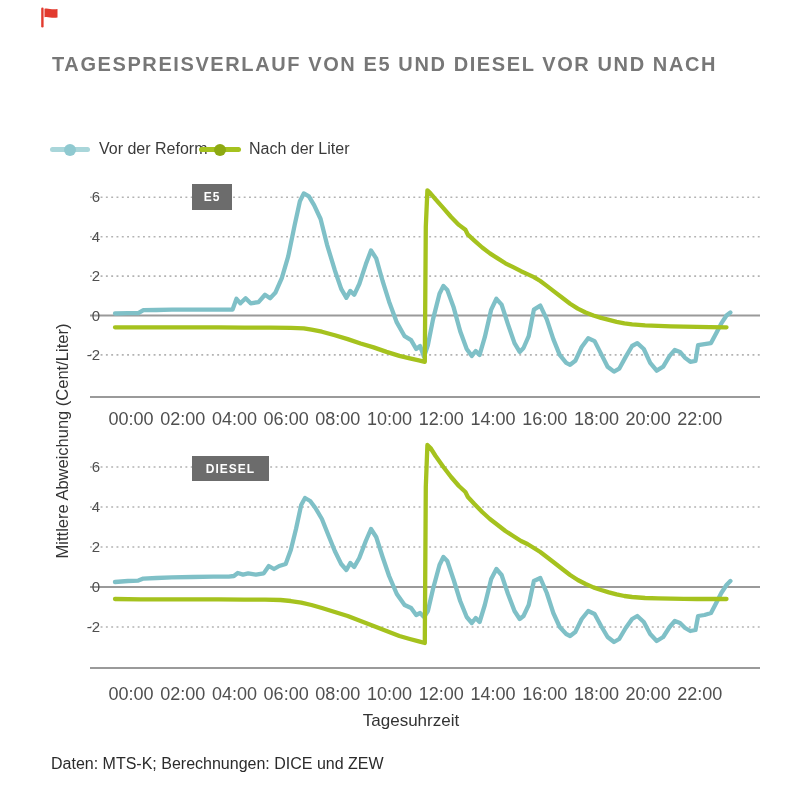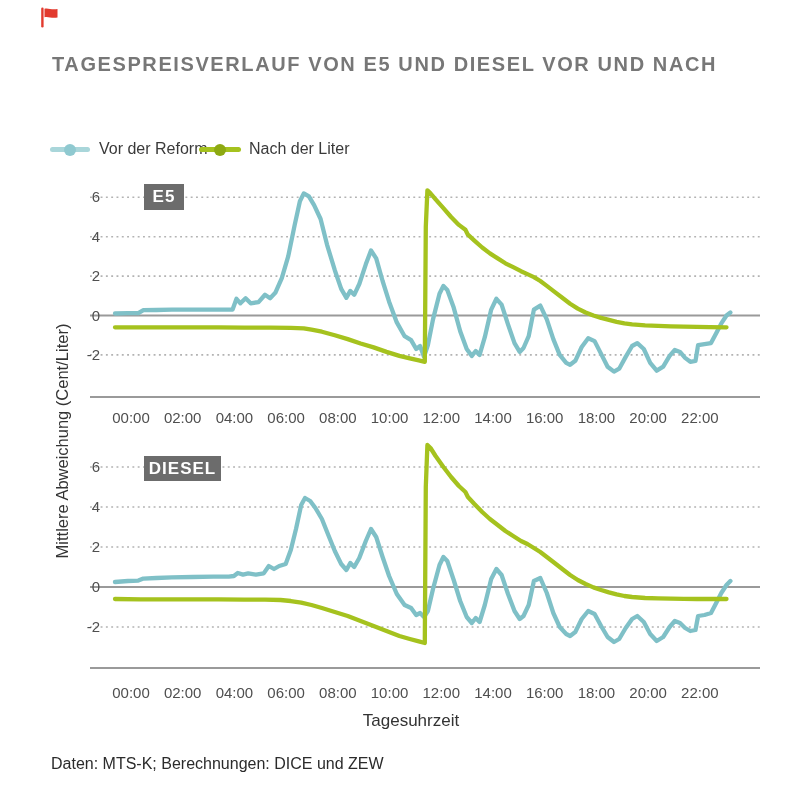--- a/index.html
+++ b/index.html
@@ -8,25 +8,25 @@
   #charts-svg{position:absolute;left:0;top:0;z-index:1;}
   .layer{position:absolute;left:16px;top:0;width:800px;height:628px;z-index:2;pointer-events:none;}
   #logo{position:absolute;left:24px;top:7px;width:19px;height:21px;}
   #title{position:absolute;left:36px;top:51px;font-size:20px;font-weight:bold;
          color:#777777;letter-spacing:1.6px;line-height:26.5px;}
   #legend{position:absolute;left:34px;top:139px;width:420px;height:21px;}
   .lg-line{position:absolute;height:5px;border-radius:2.5px;top:8px;}
   .lg-dot{position:absolute;width:12px;height:12px;border-radius:50%;top:4.5px;}
   .lg-label{position:absolute;top:1px;font-size:16px;color:#3a3a3a;white-space:nowrap;}
   .badge{position:absolute;background:#6c6c6c;color:#ffffff;font-weight:bold;
-         font-size:17px;letter-spacing:1px;display:flex;align-items:center;justify-content:center;}
+         font-size:12px;letter-spacing:1px;display:flex;align-items:center;justify-content:center;margin-left:48px;}
   #badge-e5{left:128px;top:184px;width:40px;height:26px;}
   #badge-diesel{left:128px;top:456px;width:77px;height:25px;}
   .ytick{position:absolute;left:42px;width:42px;text-align:right;font-size:15px;color:#4f4f4f;}
-  .xtick{position:absolute;width:52px;text-align:center;font-size:15px;color:#4f4f4f;}
+  .xtick{position:absolute;width:52px;text-align:center;font-size:18px;color:#4f4f4f;}
   #ylabel{position:absolute;left:-122px;top:430px;width:340px;height:22px;text-align:center;
           font-size:16.5px;color:#333333;transform:rotate(-90deg);}
   #xlabel{position:absolute;left:295px;top:711px;width:200px;text-align:center;
           font-size:17px;color:#333333;}
   #footer{position:absolute;left:35px;top:755px;font-size:16px;color:#2b2b2b;}
 </style>
 </head>
 <body>
 
 <div id="page">

